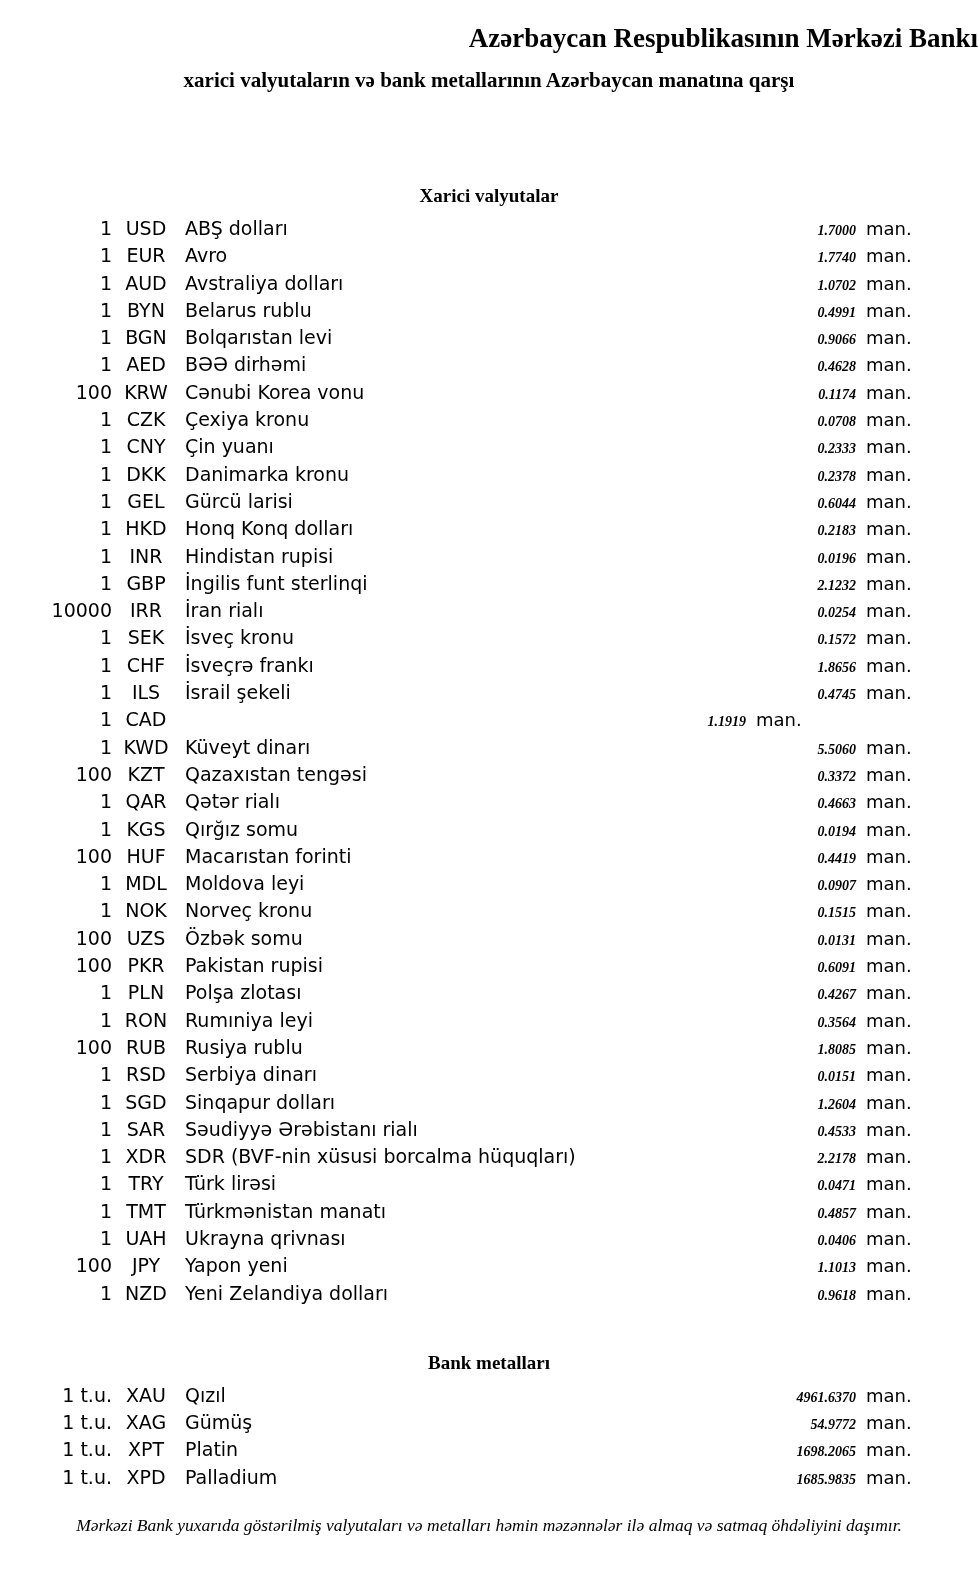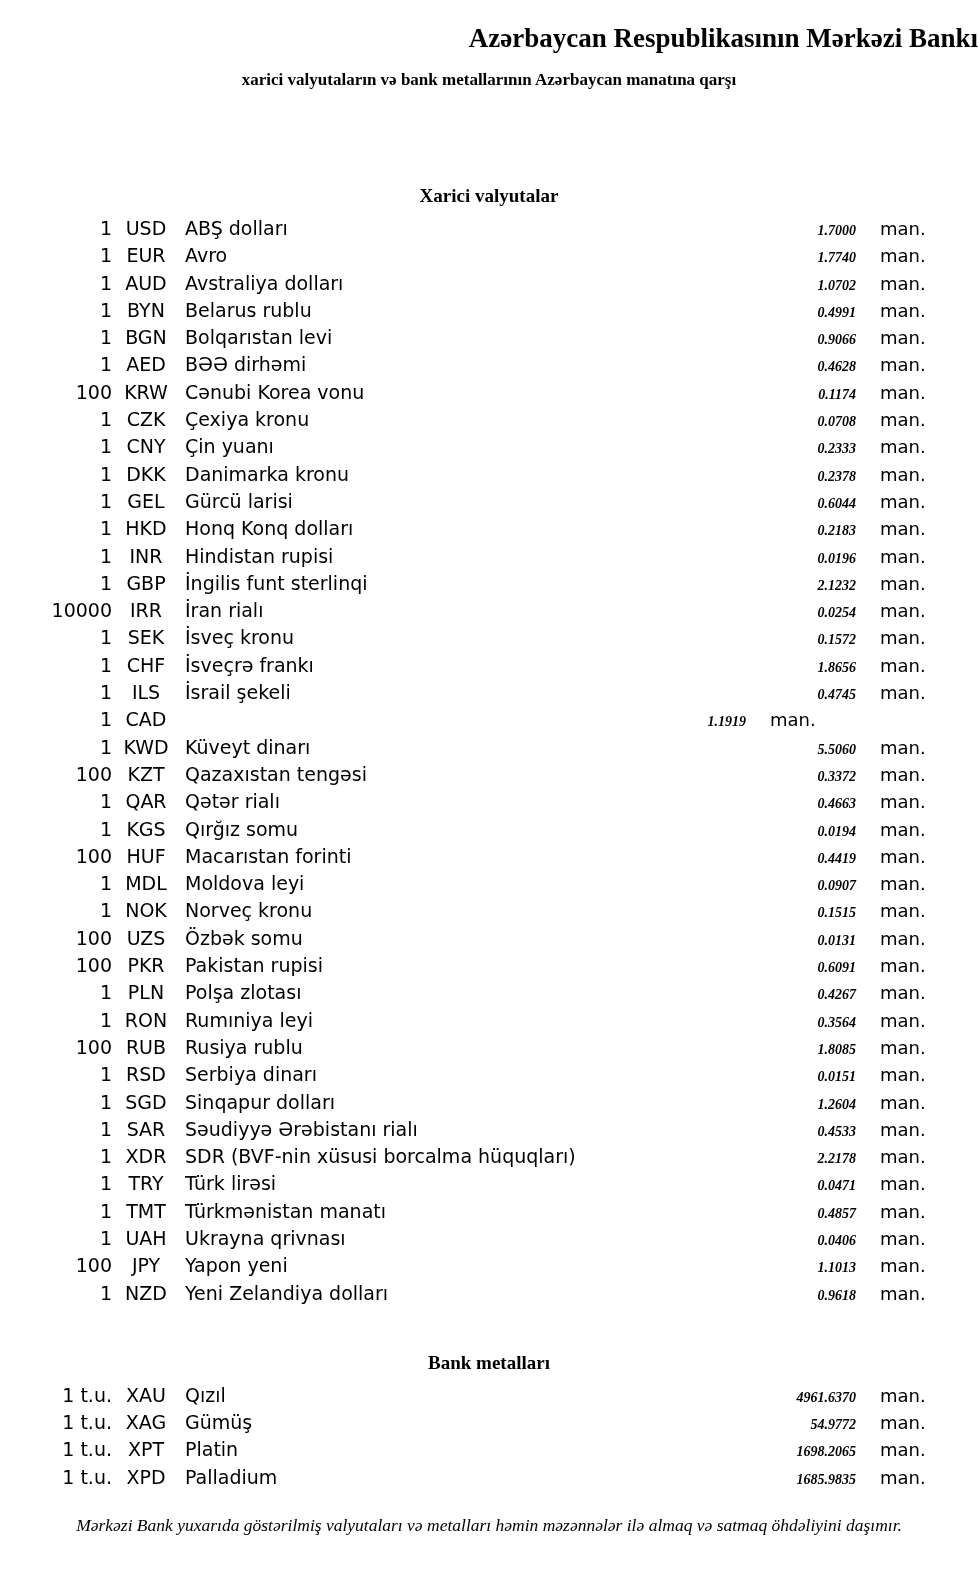--- a/index.html
+++ b/index.html
@@ -28,21 +28,21 @@
     font-family: "Liberation Serif", serif;
     font-weight: bold;
     font-size: 19px;
     line-height: 24px;
     text-align: center;
   }
   .subtitle {
     margin-top: 13px;
     font-family: "Liberation Serif", serif;
     font-weight: bold;
-    font-size: 17px;
+    font-size: 21px;
     line-height: 26px;
     text-align: center;
   }
   .section-heading {
     font-family: "Liberation Serif", serif;
     font-weight: bold;
     font-size: 19px;
     line-height: 24px;
     text-align: center;
   }
@@ -72,21 +72,21 @@
   }
   .rate {
     text-align: right;
     font-family: Liberation Serif, serif;
     font-style: italic;
     font-weight: bold;
     font-size: 14px;
     white-space: nowrap;
   }
   .man {
-    padding-left: 24px;
+    padding-left: 10px;
     font-size: 18px;
   }
   .footer {
     margin-top: 22px;
     padding-bottom: 20px;
     font-family: "Liberation Serif", serif;
     font-style: italic;
     font-size: 17.5px;
     text-align: center;
     white-space: nowrap;

